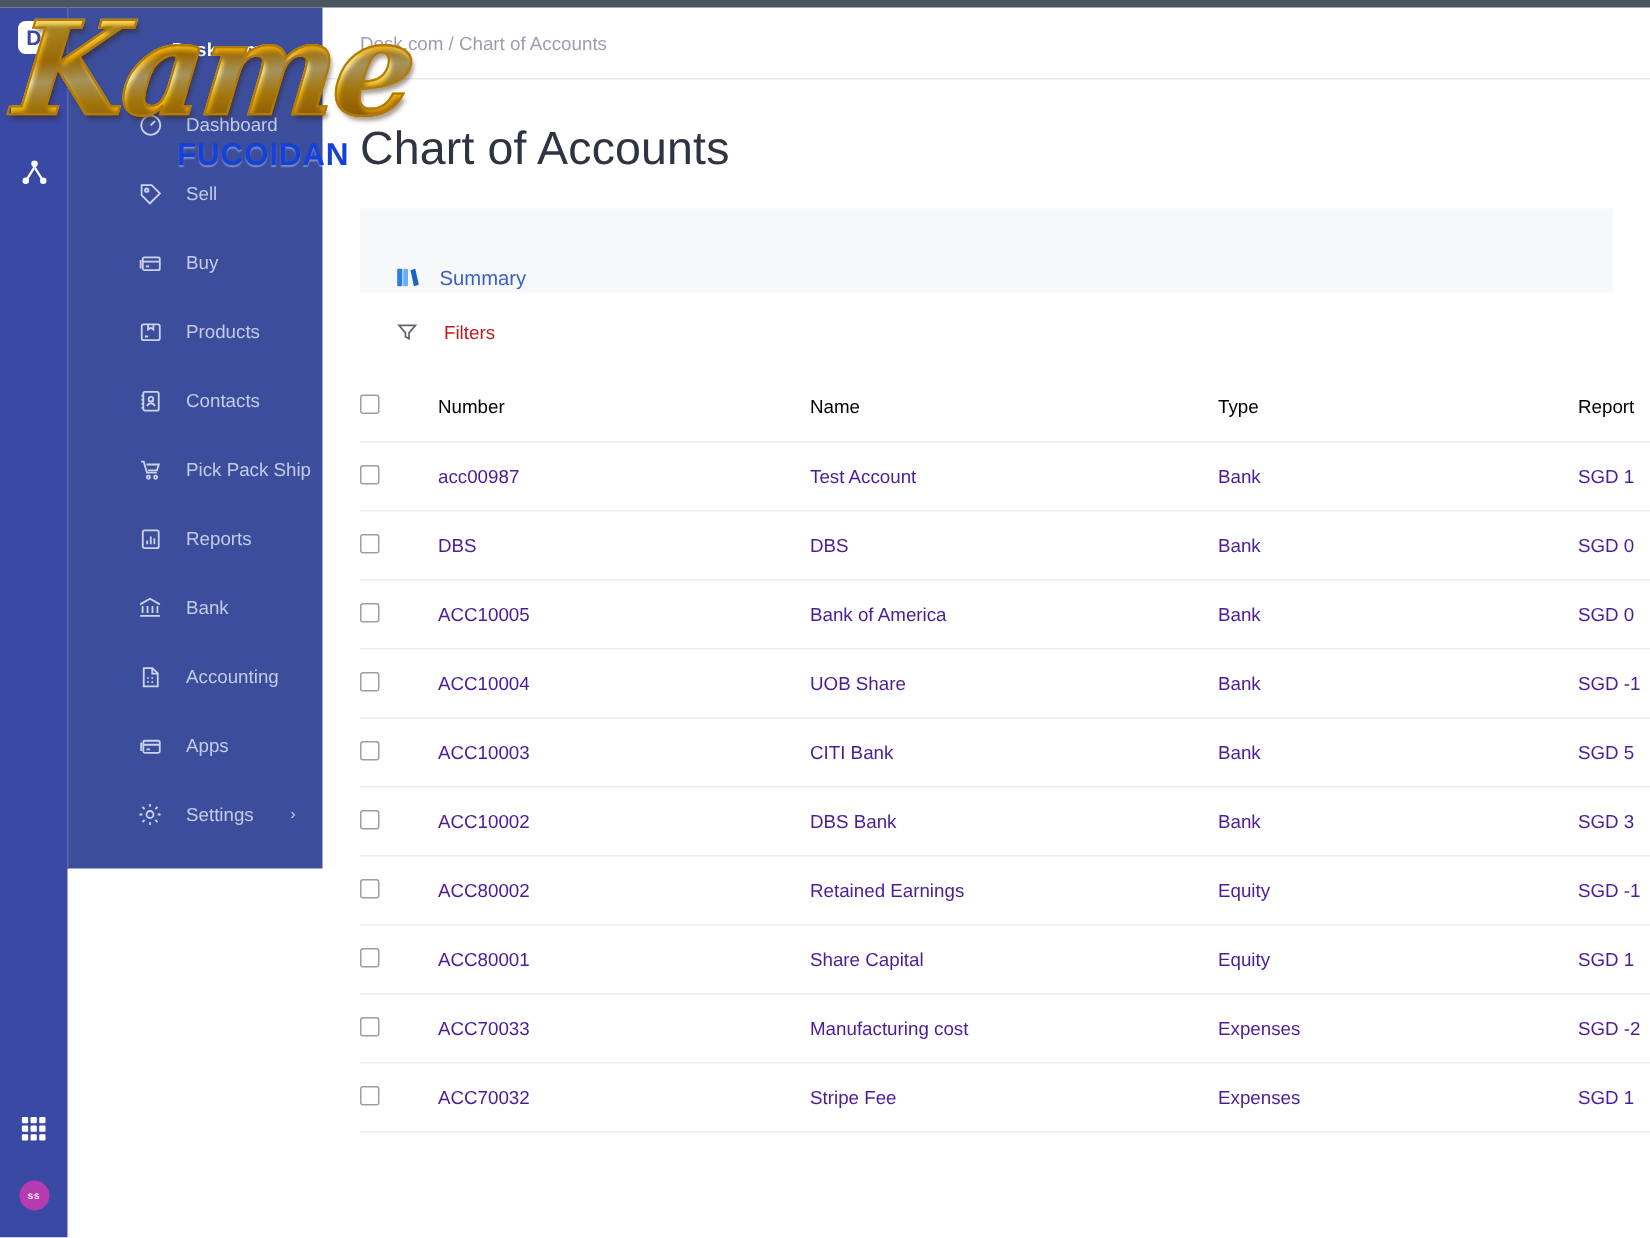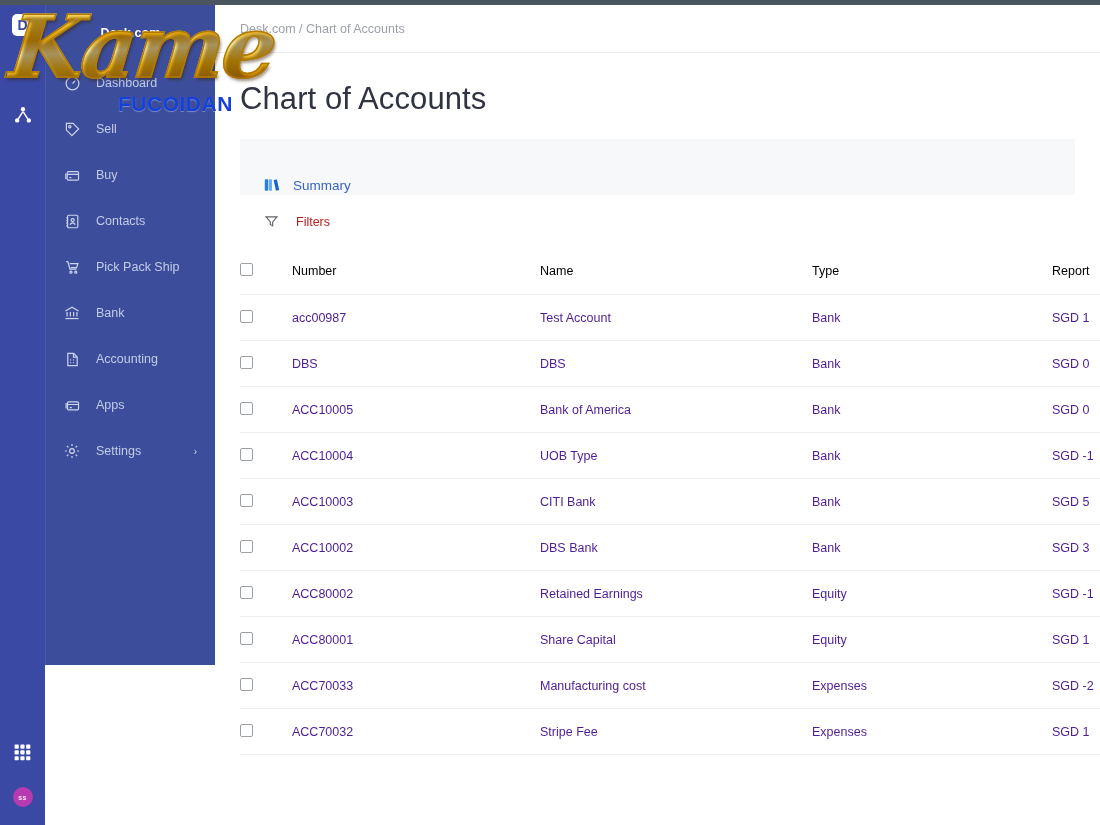--- a/index.html
+++ b/index.html
@@ -36,24 +36,25 @@
   .avatar{
     width:20px;height:20px;border-radius:50%;
     background:#b63ab0;
     display:flex;align-items:center;justify-content:center;
     font-size:7px;font-weight:bold;color:#ffe7fb;letter-spacing:.3px;
     margin-bottom:18px;
   }
 
   
   .sidebar{
-    position:absolute;top:5px;left:45px;width:170px;height:660px;
+    position:absolute;top:5px;left:45px;width:170px;height:574px;
     background:#3c4e9b;z-index:15;
     border-left:1px solid #4a5aa8;
     box-sizing:border-box;
+    padding-left:28px;
   }
   .brand{
     color:#ffffff;font-size:12.5px;font-weight:bold;
     text-align:center;padding-top:21px;letter-spacing:.1px;
   }
   .nav{margin-top:20px;}
   .nav-item{
     display:flex;align-items:center;height:46px;padding-left:15px;box-sizing:border-box;
     color:#c3cbe8;font-size:12.5px;cursor:pointer;
   }
@@ -207,20 +208,30 @@
         <span class="nav-ico">
           <svg width="17" height="17" viewBox="0 0 24 24" fill="none" stroke="currentColor" stroke-width="1.7">
             <rect x="4.5" y="6.5" width="16" height="12" rx="1.6"></rect>
               <path d="M4.5 10.5h16M2.5 9v8"></path>
               <path d="M7.5 15h3"></path>
           </svg>
         </span>
         <span class="nav-label">Buy</span>
       </div>
 
+      <div class="nav-item">
+        <span class="nav-ico">
+          <svg width="17" height="17" viewBox="0 0 24 24" fill="none" stroke="currentColor" stroke-width="1.7">
+            <rect x="3.5" y="4.5" width="17" height="15" rx="1.8"></rect>
+              <path d="M9.5 4.5v5l2.5-1.7 2.5 1.7v-5"></path>
+              <path d="M6.5 16h3"></path>
+          </svg>
+        </span>
+        <span class="nav-label">Products</span>
+      </div>
 
       <div class="nav-item">
         <span class="nav-ico">
           <svg width="17" height="17" viewBox="0 0 24 24" fill="none" stroke="currentColor" stroke-width="1.7">
             <rect x="5" y="3.2" width="14.5" height="17.6" rx="1.6"></rect>
             <circle cx="12.2" cy="10" r="2.2"></circle>
               <path d="M8.6 16.6c.7-1.8 2-2.7 3.6-2.7s2.9.9 3.6 2.7"></path>
             <path d="M3.2 6.8h2.4M3.2 10.6h2.4M3.2 14.4h2.4M3.2 18.2h2.4"></path>
           </svg>
         </span>
@@ -233,20 +244,29 @@
             <path d="M3 3.8h2.4l3 10.4h9.4"></path>
               <path d="M8 6.6h11.6l-1.8 5.6H9.4"></path>
             <circle cx="9.8" cy="18.6" r="1.5"></circle>
               <circle cx="16.6" cy="18.6" r="1.5"></circle>
           </svg>
         </span>
         <span class="nav-label">Pick Pack Ship</span>
       </div>
 
 
+      <div class="nav-item">
+        <span class="nav-ico">
+          <svg width="17" height="17" viewBox="0 0 24 24" fill="none" stroke="currentColor" stroke-width="1.7">
+            <rect x="4.5" y="3.6" width="15" height="16.8" rx="1.6"></rect>
+            <path d="M8.6 16.6v-3.4M12 16.6V9.4M15.4 16.6v-5.6"></path>
+          </svg>
+        </span>
+        <span class="nav-label">Reports</span>
+      </div>
 
       <div class="nav-item">
         <span class="nav-ico">
           <svg width="18" height="18" viewBox="0 0 24 24" fill="none" stroke="currentColor" stroke-width="1.6">
             <path d="M3.2 9.2 12 4.2l8.8 5"></path>
               <path d="M5.4 10.6v6.2M9.8 10.6v6.2M14.2 10.6v6.2M18.6 10.6v6.2"></path>
             <path d="M3.2 19.4h17.6"></path>
           </svg>
         </span>
         <span class="nav-label">Bank</span>
@@ -356,21 +376,21 @@
         <tr>
           <td class="c-chk"><span class="chk"></span></td>
           <td class="c-num">ACC10005</td>
           <td class="c-name">Bank of America</td>
           <td class="c-type">Bank</td>
           <td class="c-rep">SGD  0</td>
         </tr>
         <tr>
           <td class="c-chk"><span class="chk"></span></td>
           <td class="c-num">ACC10004</td>
-          <td class="c-name">UOB Type</td>
+          <td class="c-name">UOB Share</td>
           <td class="c-type">Bank</td>
           <td class="c-rep amt-neg">SGD  -1</td>
         </tr>
         <tr>
           <td class="c-chk"><span class="chk"></span></td>
           <td class="c-num">ACC10003</td>
           <td class="c-name">CITI Bank</td>
           <td class="c-type">Bank</td>
           <td class="c-rep">SGD  5</td>
         </tr>

